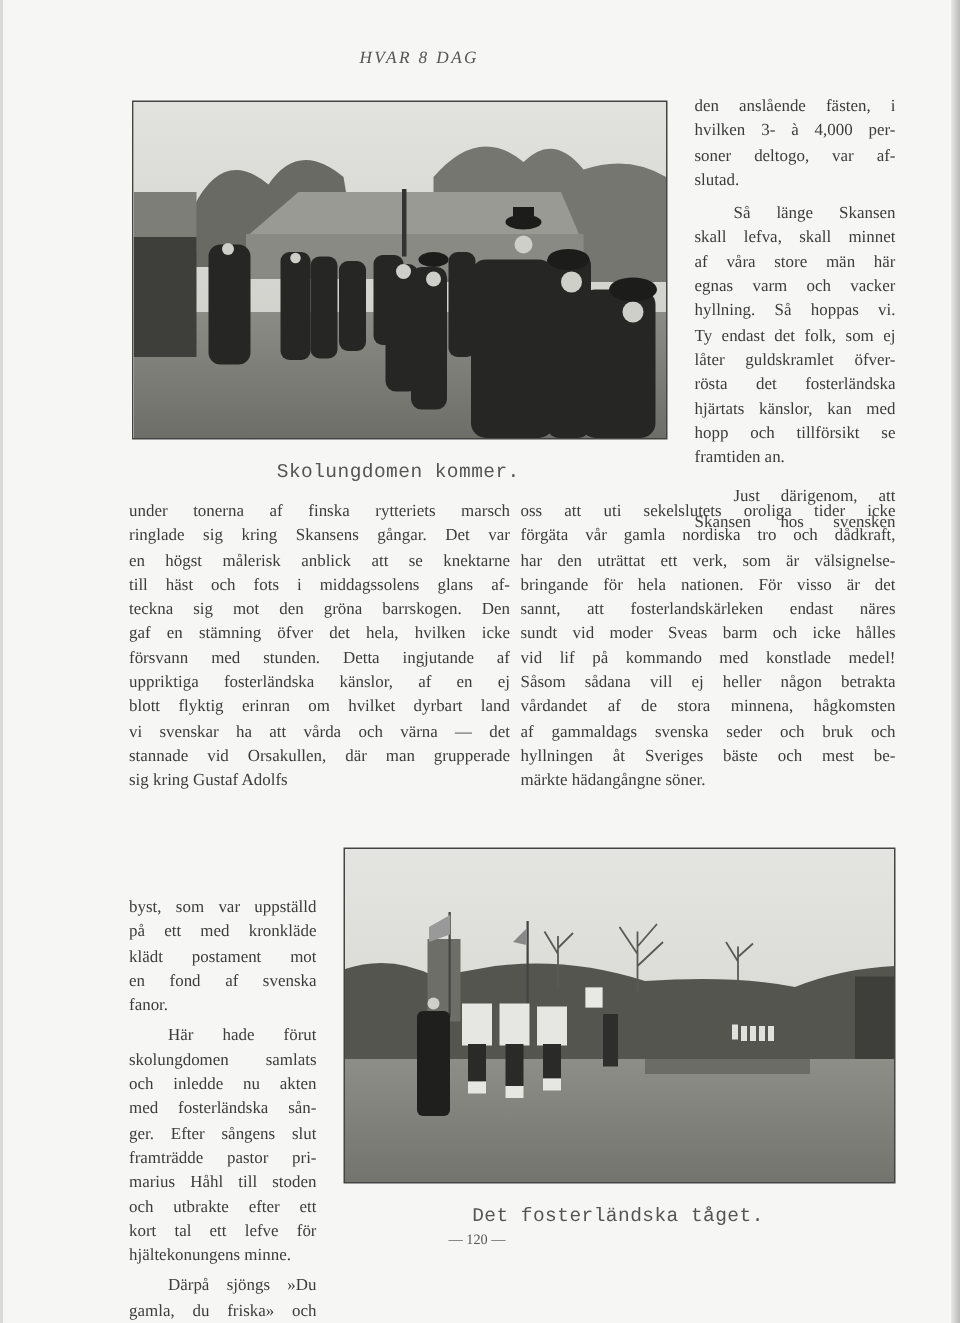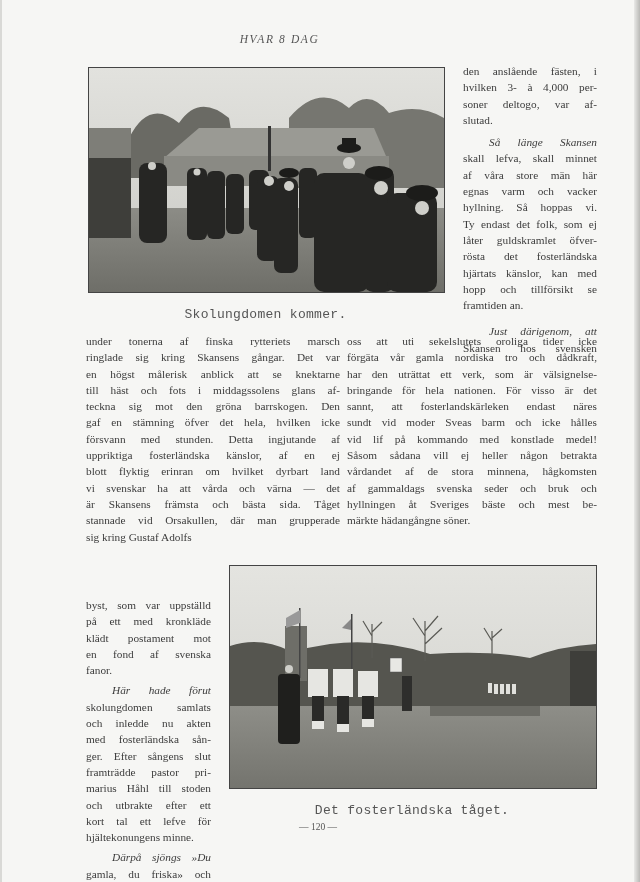--- a/index.html
+++ b/index.html
@@ -52,21 +52,21 @@
     .col {
       position: absolute;
       font-size: 11.3px;
       line-height: 16.3px;
       text-align: justify;
       text-align-last: justify;
       color: #3c3c3c;
     }
     .col .ln { display: block; white-space: nowrap; text-align: justify; text-align-last: justify; overflow: hidden; }
     .col .ln.last { text-align-last: left; }
-    .col .ln.indent { padding-left: 26px; font-style: italic; }
+    .col .ln.indent { padding-left: 26px; }
     .col-top-right { left: 463px; top: 63px; width: 134px; }
     .col-left { left: 86px; top: 333px; width: 254px; }
     .col-left-narrow { left: 86px; top: 561px; width: 125px; margin-top: 36px; }
     .col-right-mid { left: 347px; top: 333px; width: 250px; }
     .folio {
       position: absolute; top: 822px; left: 0; width: 636px;
       text-align: center;
       font-size: 9.5px;
       color: #555;
     }
@@ -166,21 +166,20 @@
   <span class="ln">under tonerna af finska rytteriets marsch</span>
   <span class="ln">ringlade sig kring Skansens gångar. Det var</span>
   <span class="ln">en högst målerisk anblick att se knektarne</span>
   <span class="ln">till häst och fots i middagssolens glans af-</span>
   <span class="ln">teckna sig mot den gröna barrskogen. Den</span>
   <span class="ln">gaf en stämning öfver det hela, hvilken icke</span>
   <span class="ln">försvann med stunden. Detta ingjutande af</span>
   <span class="ln">uppriktiga fosterländska känslor, af en ej</span>
   <span class="ln">blott flyktig erinran om hvilket dyrbart land</span>
   <span class="ln">vi svenskar ha att vårda och värna — det</span>
-  <span class="ln">är Skansens främsta och bästa sida. Tåget</span>
   <span class="ln">stannade vid Orsakullen, där man grupperade</span>
   <span class="ln last">sig kring Gustaf Adolfs</span>
 </div>
 
 <div class="col col-left-narrow">
   <span class="ln">byst, som var uppställd</span>
   <span class="ln">på ett med kronkläde</span>
   <span class="ln">klädt postament mot</span>
   <span class="ln">en fond af svenska</span>
   <span class="ln last">fanor.</span>

